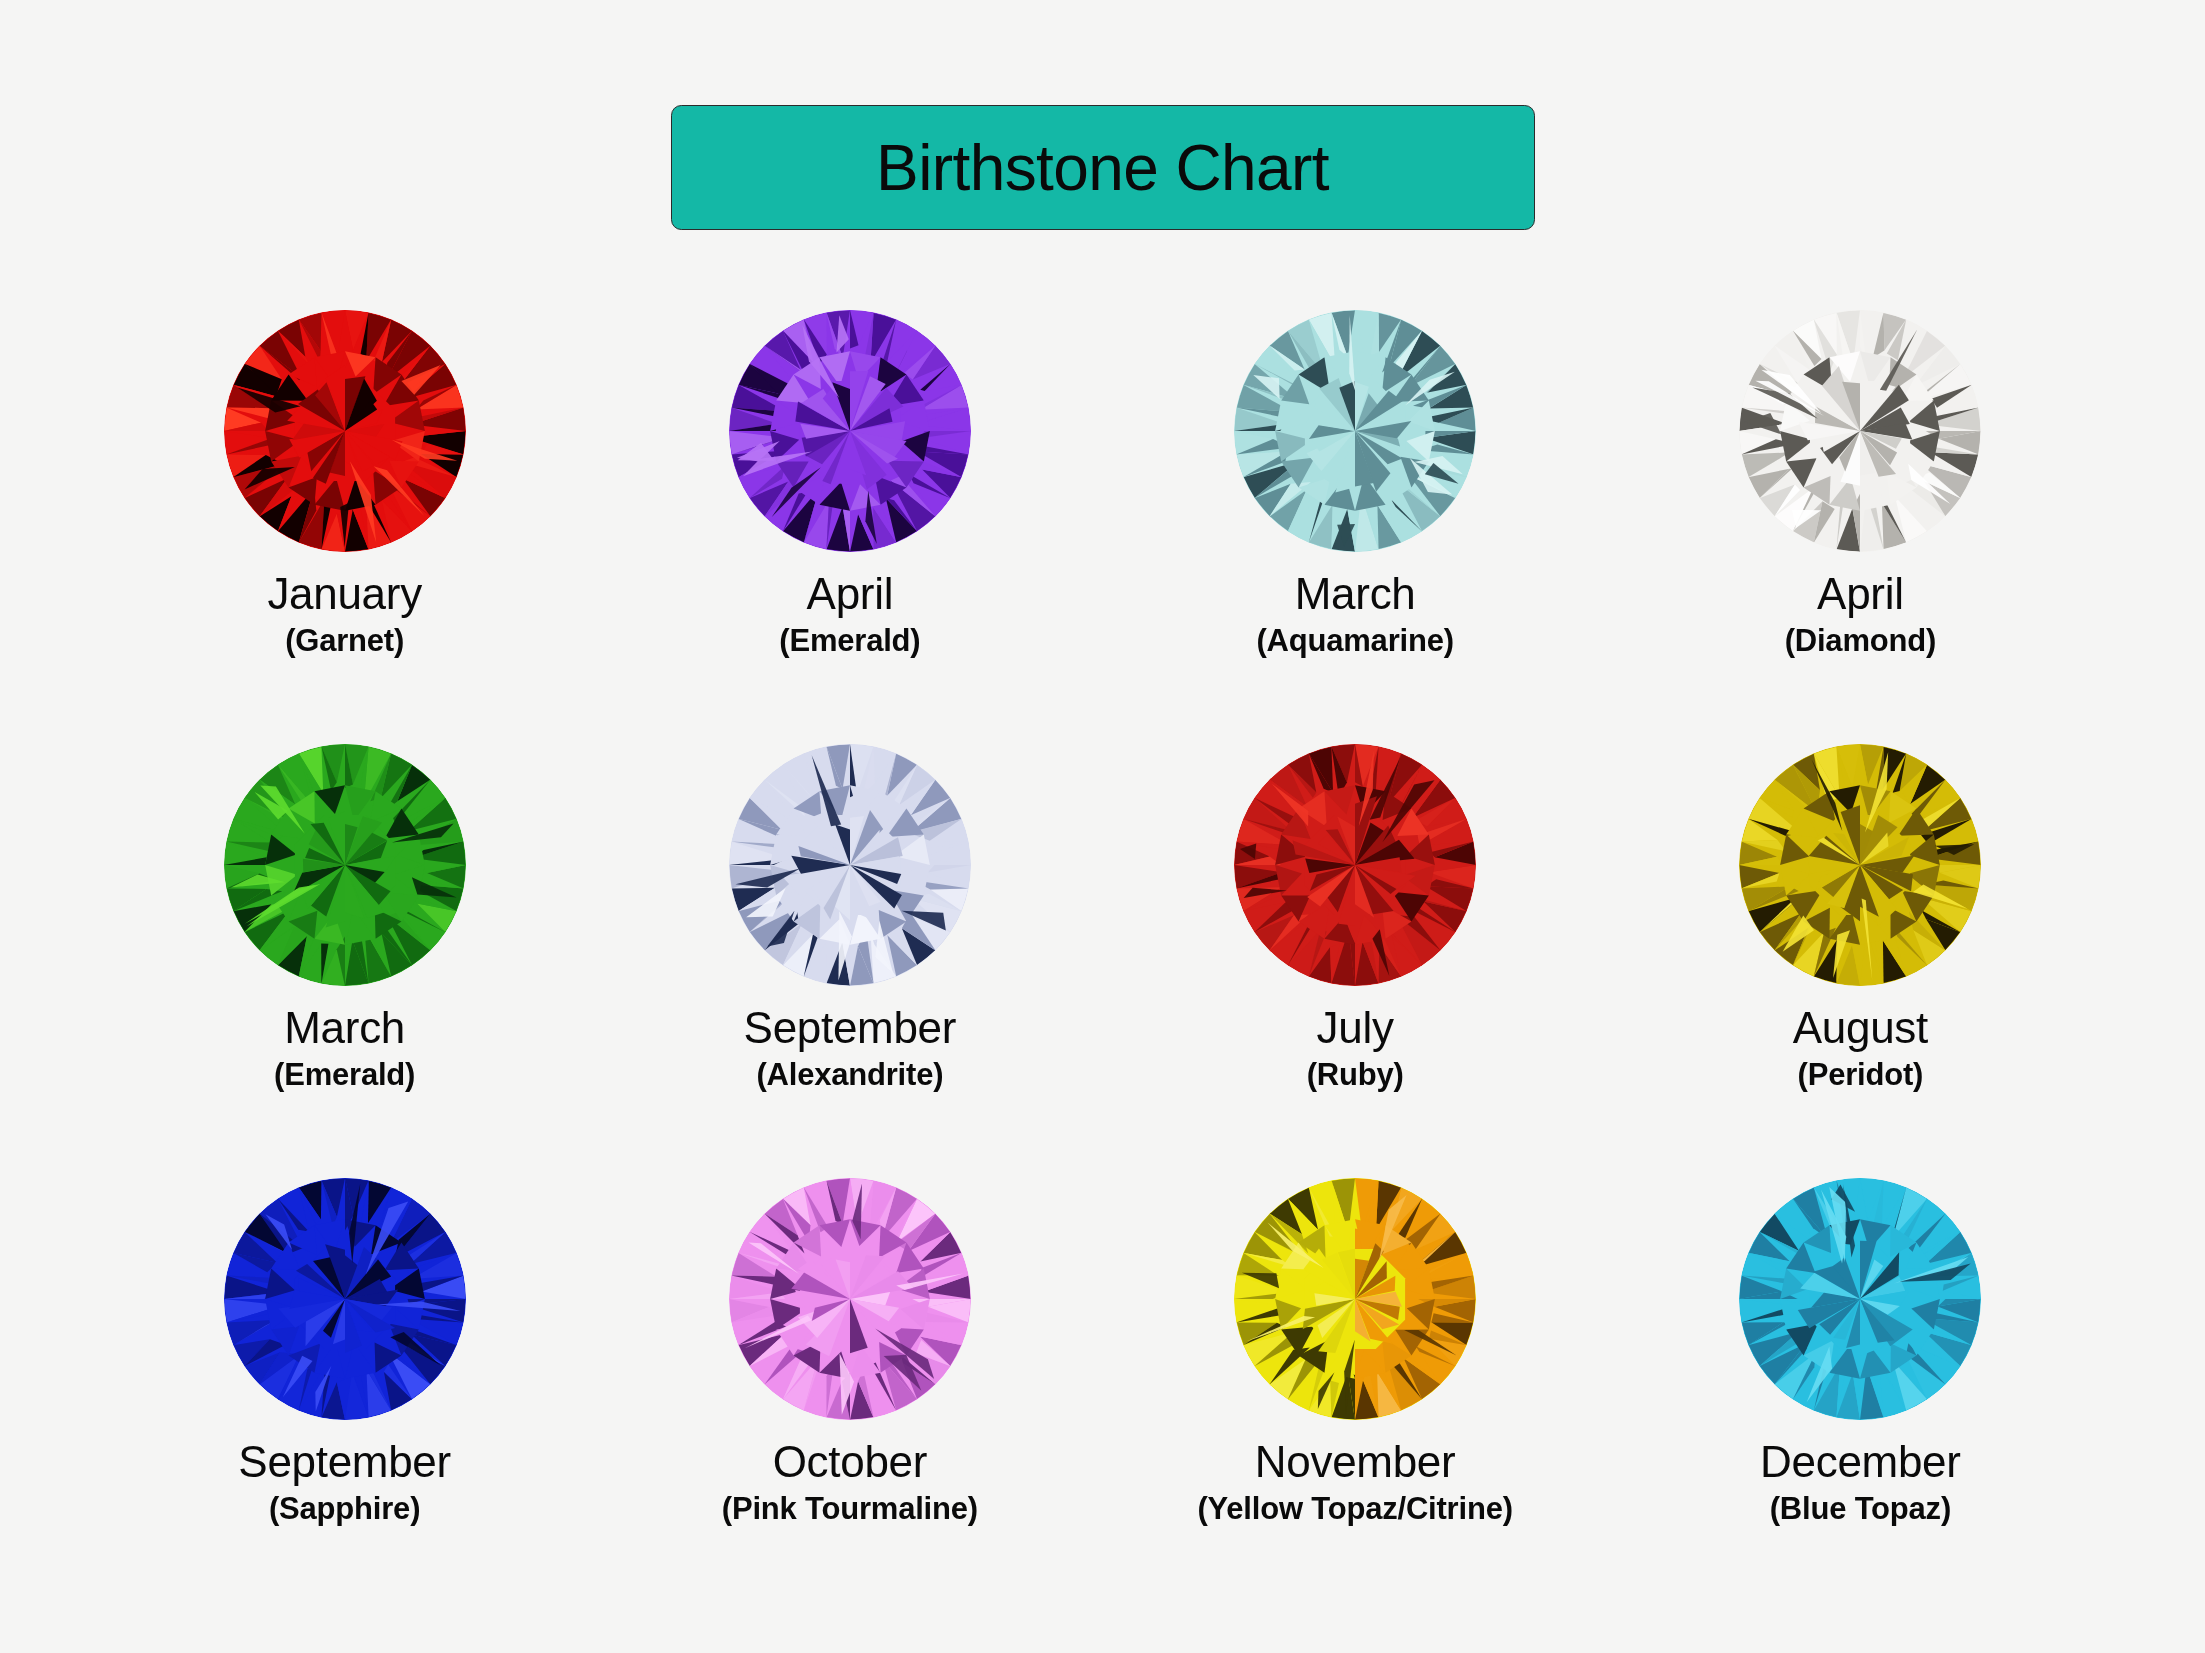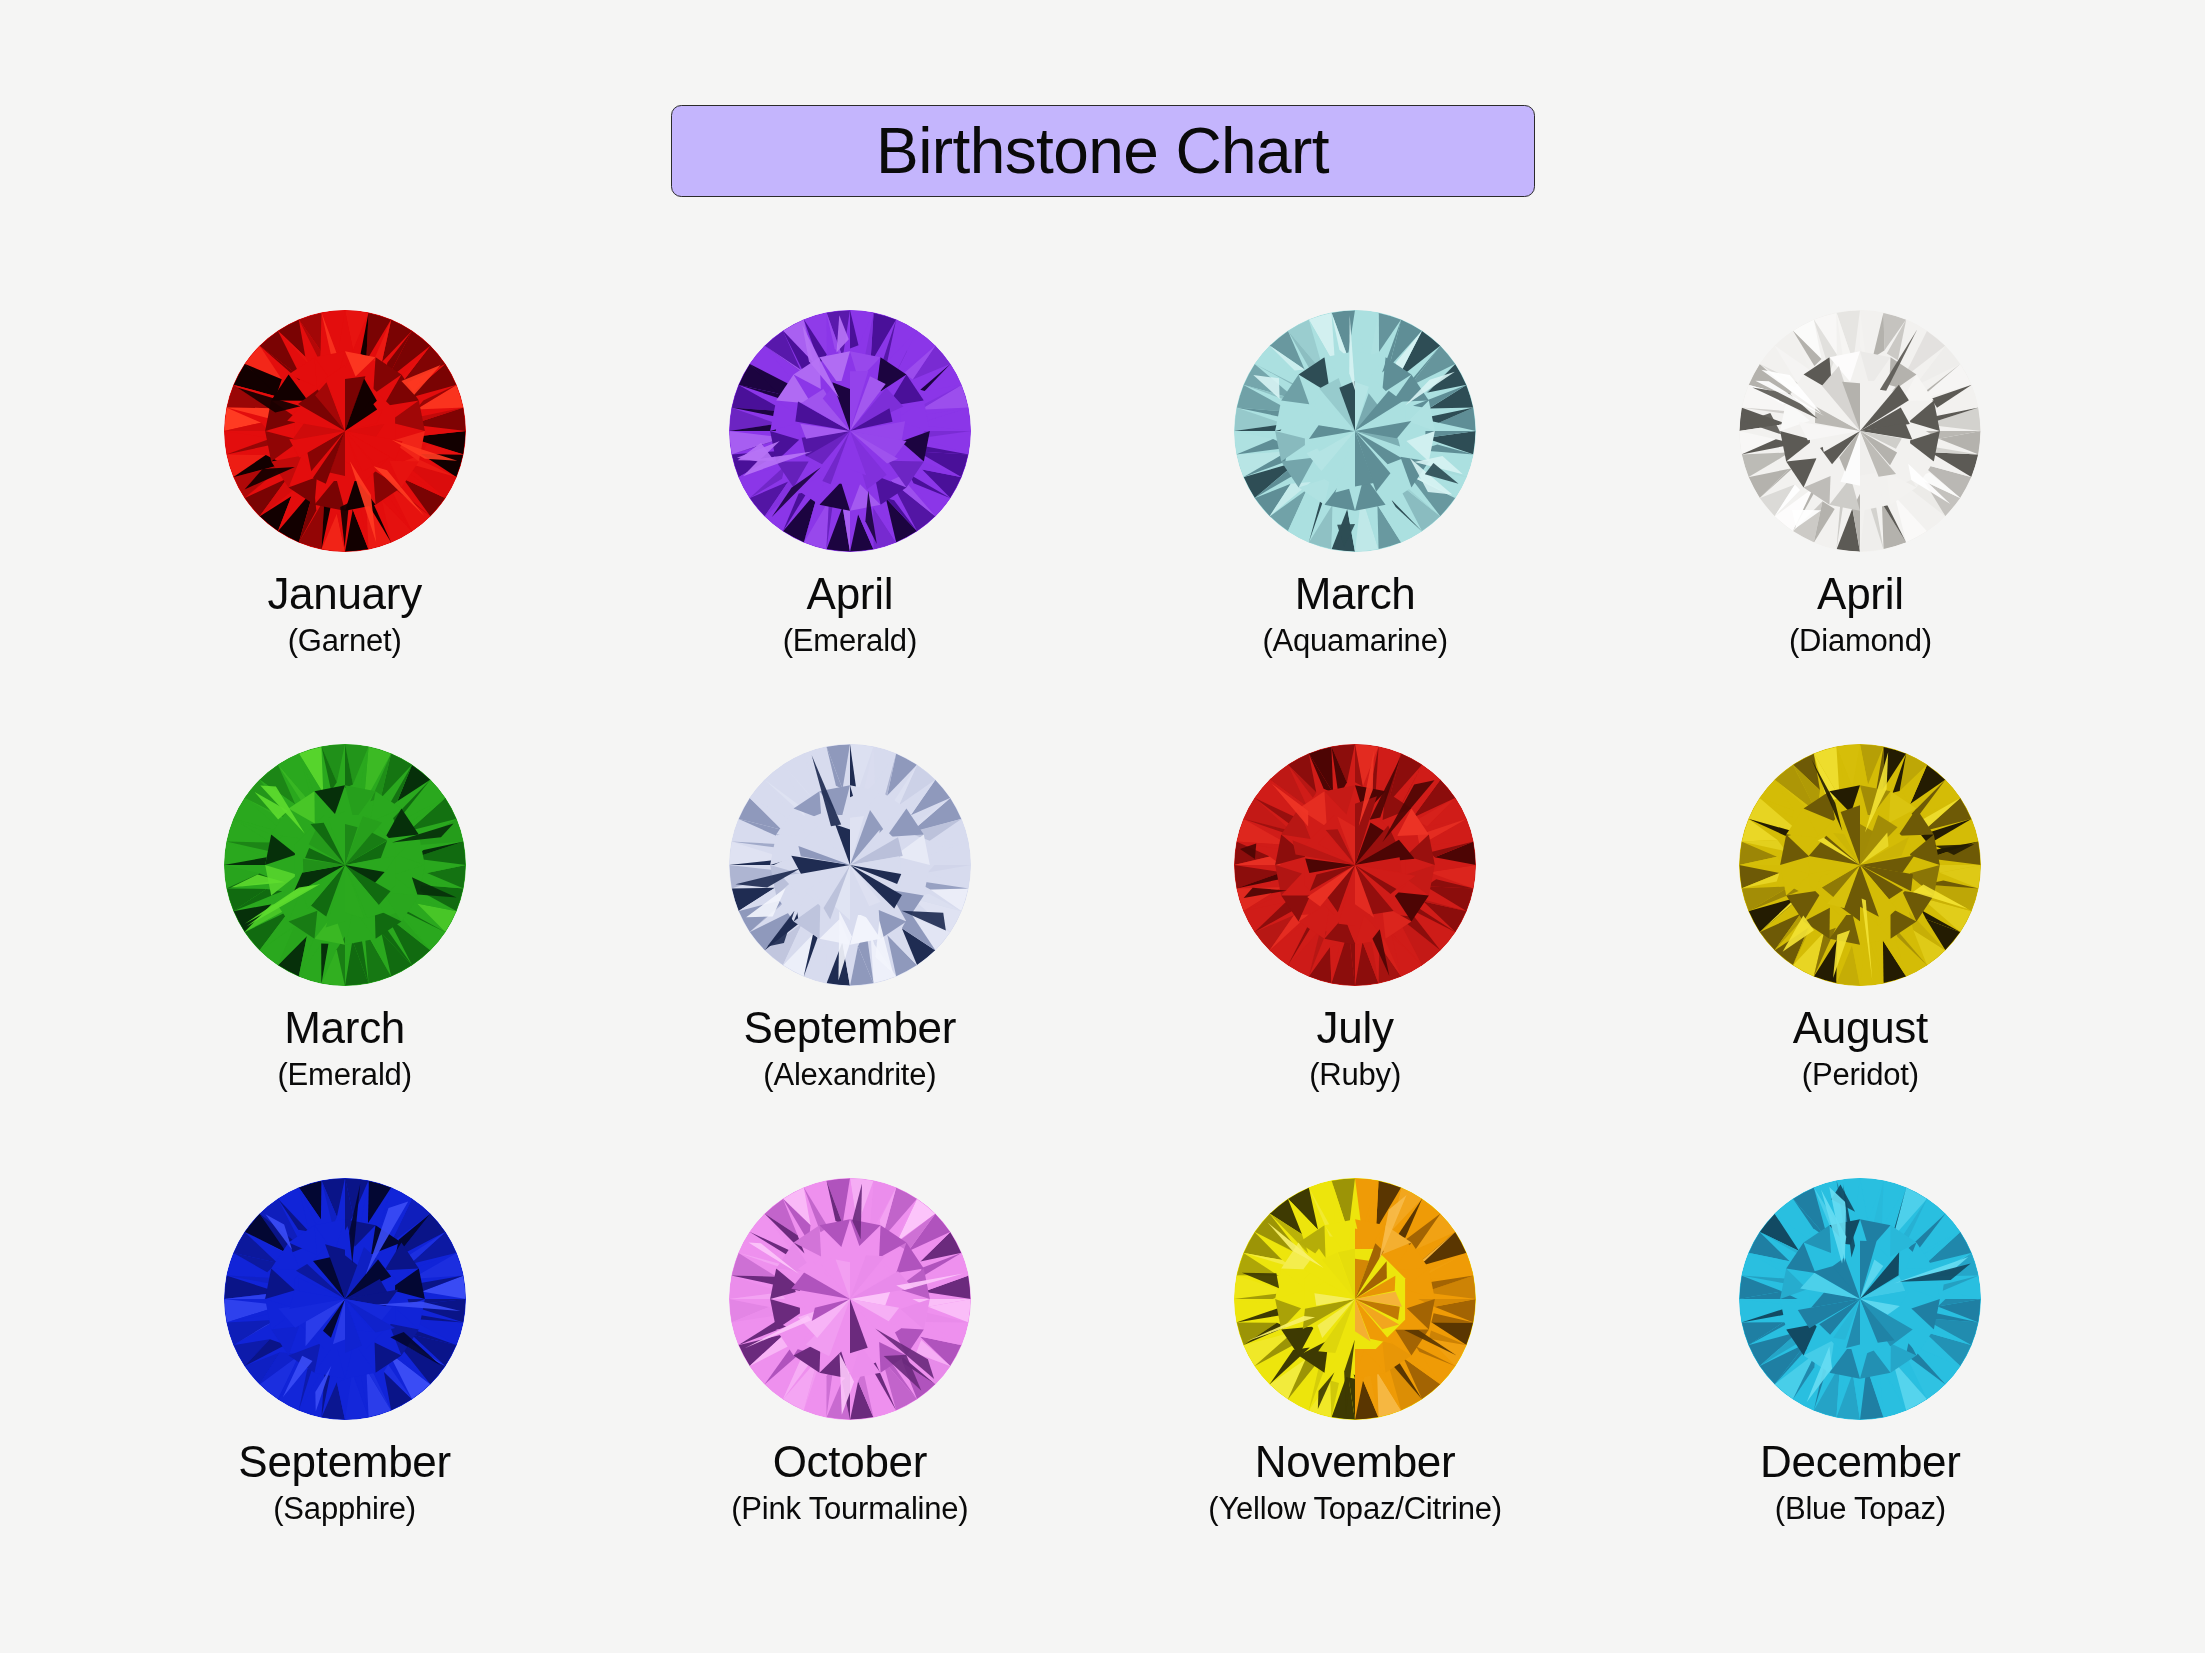--- a/index.html
+++ b/index.html
@@ -11,24 +11,24 @@
     overflow:hidden;
     position:relative;
   }
 
   
   #title-wrap{
     position:absolute;left:0;top:105px;width:100%;
     display:flex;justify-content:center;
   }
   #title-box{
-    width:864px;height:92px;
+    width:864px;height:125px;
     border:1.7px solid #2b2b2b;
     border-radius:10.3px;
-    background:#c4b5fd;
+    background:#14b8a6;
     display:flex;align-items:center;justify-content:center;
     box-sizing:border-box;
   }
   #title-text{
     font-size:64px;
     font-weight:400;
     letter-spacing:-0.6px;
     color:#0a0a0a;
     line-height:1;
     white-space:nowrap;
@@ -64,21 +64,21 @@
     font-size:44px;
     font-weight:400;
     line-height:1.0;
     letter-spacing:-0.3px;
     white-space:nowrap;
     color:#0a0a0a;
   }
   .stone{
     margin-top:9.2px;
     font-size:31px;
-    font-weight:400;
+    font-weight:700;
     line-height:1.0;
     letter-spacing:-0.2px;
     white-space:nowrap;
     color:#0a0a0a;
   }
 </style>
 </head>
 <body>
 
 <div id="title-wrap">

